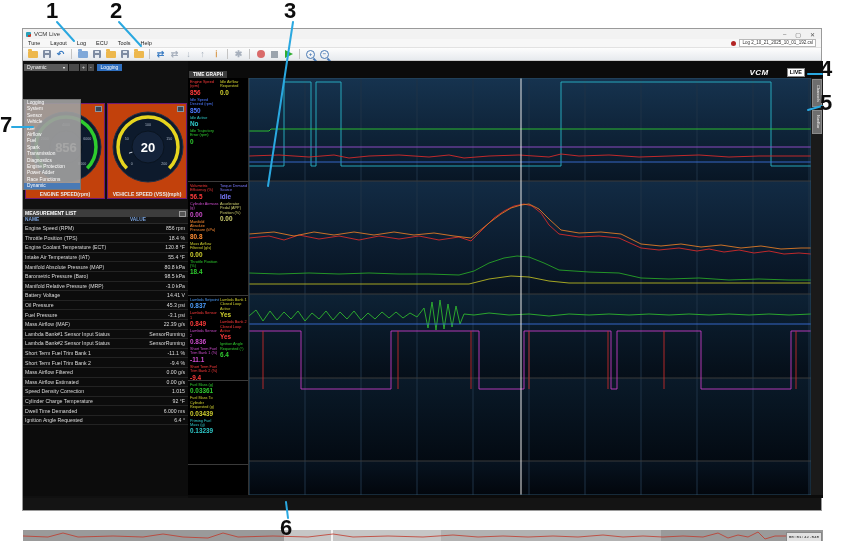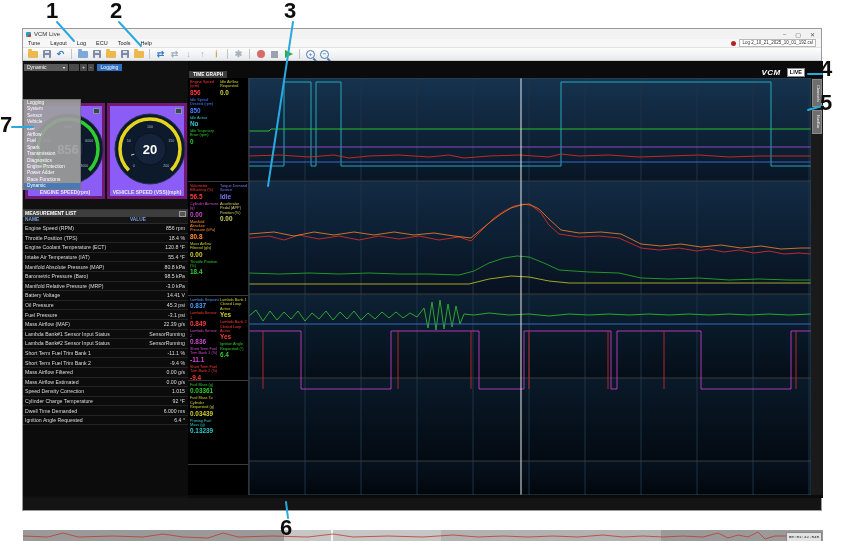--- a/index.html
+++ b/index.html
@@ -39,42 +39,42 @@
   .ic-zoom::after{content:"";position:absolute;right:-3px;bottom:-3px;width:4px;height:1.5px;background:#4a7ab5;transform:rotate(45deg);}
   
   #main{position:absolute;left:0;top:32px;width:100%;height:437px;background:#101010;}
   
   #lp-header{position:absolute;left:0;top:2px;width:165px;height:8px;display:flex;align-items:center;gap:1px;padding-left:1px;}
   #layout-select{background:#5a5a5a;color:#fff;font-size:5px;height:7px;line-height:7px;padding:0 3px;min-width:38px;}
   #layout-select .car{float:right;font-size:4px;margin-left:3px;}
   .mini-btn{background:#4a4a4a;color:#ddd;font-size:5px;height:7px;line-height:7px;padding:0 2px;text-align:center;}
   #tab-logging{background:#2f6fbf;color:#fff;font-size:5px;height:7px;line-height:7px;padding:0 4px;margin-left:2px;}
   
-  .gauge-card{position:absolute;top:42px;width:80px;height:96px;background:#8b5cf6;border:3px solid #701a75;box-sizing:border-box;}
+  .gauge-card{position:absolute;top:42px;width:80px;height:96px;background:#c2410c;border:1px solid #701a75;box-sizing:border-box;}
   #gauge0{left:2px;} #gauge1{left:84px;}
   .gauge-wicon{position:absolute;right:2px;top:2px;width:5px;height:4px;border:1px solid #8a94a2;background:#394656;}
   .gauge-caption{position:absolute;left:0;bottom:1px;width:100%;text-align:center;font-size:5px;font-weight:bold;color:#e8e8e8;}
   
   #mlist{position:absolute;left:0;top:148px;width:165px;height:286px;background:#0c0c0c;border-top:1px solid #333;}
   #mlist-header{height:7px;background:#3d3d3d;color:#fff;font-size:5px;font-weight:bold;line-height:7px;padding-left:2px;position:relative;}
   #mlist-wicon{position:absolute;right:2px;top:1px;width:5px;height:4px;border:1px solid #999;background:#555;}
   #mlist-cols{height:6px;display:flex;font-size:4.8px;color:#7aa3dd;font-weight:bold;line-height:6px;background:#151515;border-bottom:1px solid #2a2a2a;}
   #mlist-cols .c1{padding-left:2px;flex:1;} #mlist-cols .c2{width:58px;}
   .mrow{height:8.6px;display:flex;align-items:center;font-size:5.2px;color:#ddd;border-bottom:1px solid #232323;}
   .mrow .n{flex:1;padding-left:2px;white-space:nowrap;overflow:hidden;}
   .mrow .v{width:60px;text-align:right;padding-right:3px;white-space:nowrap;}
   
   #dropdown{position:absolute;left:0;top:38px;width:58px;background:rgba(158,158,158,0.92);border:1px solid #777;z-index:30;box-sizing:border-box;}
   .dd-item{height:6.4px;line-height:6.4px;font-size:4.8px;color:#fff;padding-left:3px;white-space:nowrap;}
   .dd-item.sel{background:#4a7ab5;}
   
   #graph{position:absolute;left:165px;top:0;width:635px;height:437px;background:#0b0b0b;}
   #graph-header{position:absolute;left:0;top:0;width:100%;height:17px;}
   #tg-tab{position:absolute;left:1px;bottom:0;height:7px;line-height:7px;background:#3d3d3d;color:#fff;font-size:4.8px;font-weight:bold;padding:0 4px;}
-  #logo{position:absolute;right:18px;top:7px;display:flex;align-items:center;gap:6px;}
+  #logo{position:absolute;right:18px;top:7px;display:flex;align-items:center;gap:18px;}
   #logo-vcm{color:#fff;font-size:8px;font-weight:bold;font-style:italic;letter-spacing:0.5px;}
   #logo-live{background:#fff;color:#000;font-size:5.5px;font-weight:bold;padding:0 2px;line-height:7px;border:1px solid #888;}
   #labelcol{position:absolute;left:0;top:17px;width:61px;height:417px;background:#000;border-right:1px solid #333;box-sizing:border-box;}
   .lgroup{position:relative;border-bottom:1px solid #3a3a3a;overflow:hidden;}
   .gcol{position:absolute;top:2px;}
   .gcol.c1{left:2px;width:29px;} .gcol.c2{left:32px;width:28px;}
   .gentry{margin-bottom:2px;}
   .gentry .gl{font-size:3.8px;line-height:4.4px;}
   .gentry .gv{font-size:6.4px;font-weight:bold;line-height:7px;}
   #plot{position:absolute;left:61px;top:17px;width:562px;height:417px;}

